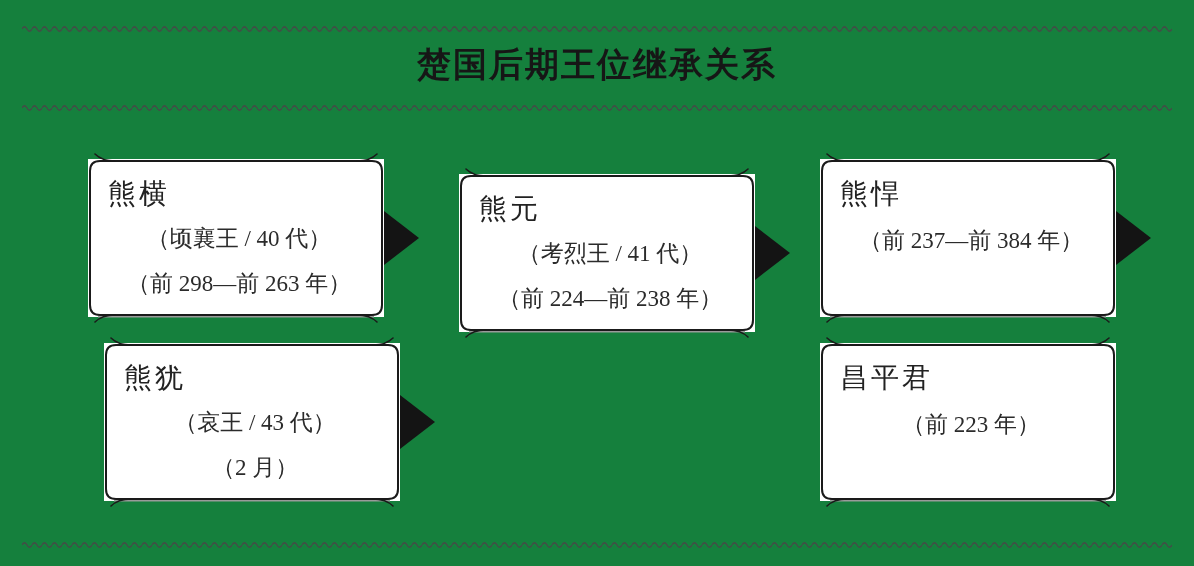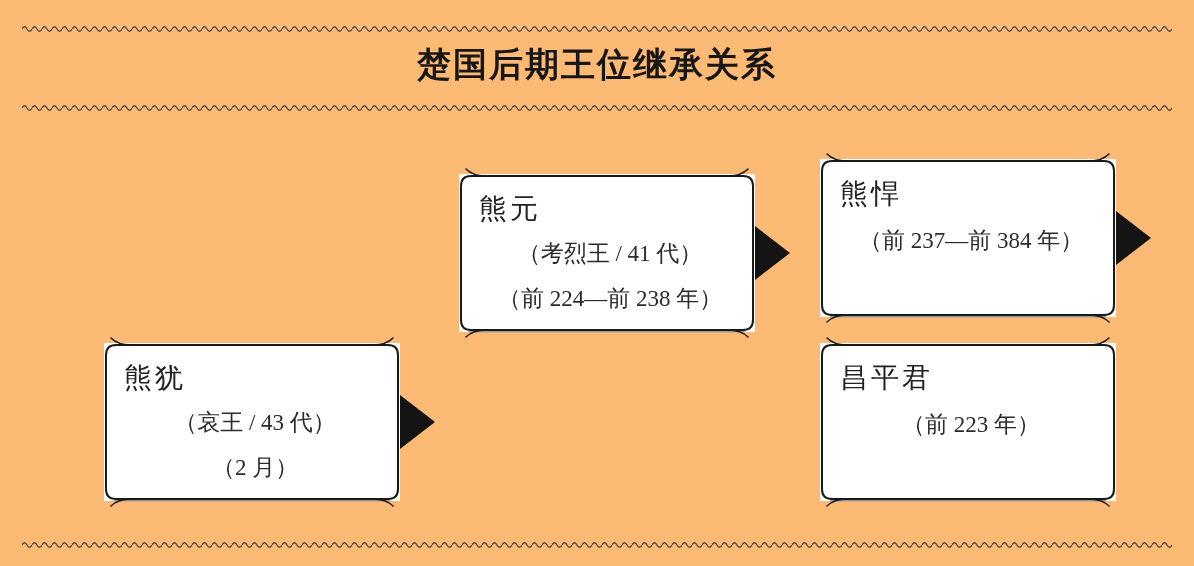--- a/index.html
+++ b/index.html
@@ -5,21 +5,21 @@
   html, body {
     margin: 0;
     padding: 0;
     background: #ffffff;
     font-family: "Liberation Serif", "DejaVu Serif", serif;
   }
   .page {
     position: relative;
     width: 1194px;
     height: 566px;
-    background: #fdba74;
+    background: #15803d;
     overflow: hidden;
     color: #1f1f1f;
   }
   .wave-rule {
     position: absolute;
     left: 22px;
     width: 1150px;
     height: 10px;
   }
   .wave-rule.top    { top: 24px; }
@@ -118,20 +118,33 @@
 
   <svg class="wave-rule mid" xmlns="http://www.w3.org/2000/svg">
     <defs>
       <pattern id="wp2" width="10" height="10" patternUnits="userSpaceOnUse">
         <path d="M0,5 q2.5,-4.5 5,0 q2.5,4.5 5,0" fill="none" stroke="#474747" stroke-width="1.3"></path>
       </pattern>
     </defs>
     <rect width="100%" height="10" fill="url(#wp2)"></rect>
   </svg>
 
+  <div class="king-box pos-r1c1">
+    <svg class="frame" viewBox="-6 -6 308 170" xmlns="http://www.w3.org/2000/svg">
+      <path d="M10,157.5 H 286" fill="none" stroke="#9a9a9a" stroke-width="2"></path>
+      <path d="M 12,2 H 284 Q 294,2 294,12 V 146 Q 294,156 284,156 H 12 Q 2,156 2,146 V 12 Q 2,2 12,2 Z" fill="#ffffff" stroke="#1a1a1a" stroke-width="2"></path>
+      <path d="M 27,2 Q 14,2 7,-5 M 269,2 Q 282,2 289,-5 M 27,156 Q 14,156 7,163 M 269,156 Q 282,156 289,163" fill="none" stroke="#1a1a1a" stroke-width="1.6" stroke-linecap="round"></path>
+    </svg>
+    <div class="box-text">
+      <div class="king-name">熊横</div>
+      <div class="king-line l2">（顷襄王 / 40 代）</div>
+      <div class="king-line l3">（前 298—前 263 年）</div>
+    </div>
+    <span class="succession-arrow"></span>
+  </div>
 
   <div class="king-box pos-r1c2">
     <svg class="frame" viewBox="-6 -6 308 170" xmlns="http://www.w3.org/2000/svg">
       <path d="M10,157.5 H 286" fill="none" stroke="#9a9a9a" stroke-width="2"></path>
       <path d="M 12,2 H 284 Q 294,2 294,12 V 146 Q 294,156 284,156 H 12 Q 2,156 2,146 V 12 Q 2,2 12,2 Z" fill="#ffffff" stroke="#1a1a1a" stroke-width="2"></path>
       <path d="M 27,2 Q 14,2 7,-5 M 269,2 Q 282,2 289,-5 M 27,156 Q 14,156 7,163 M 269,156 Q 282,156 289,163" fill="none" stroke="#1a1a1a" stroke-width="1.6" stroke-linecap="round"></path>
     </svg>
     <div class="box-text">
       <div class="king-name">熊元</div>
       <div class="king-line l2">（考烈王 / 41 代）</div>

